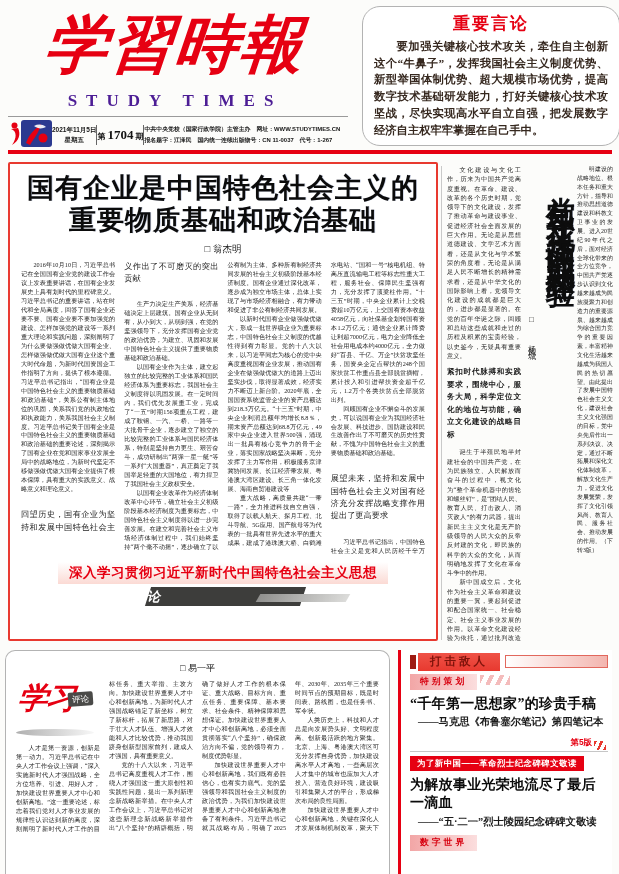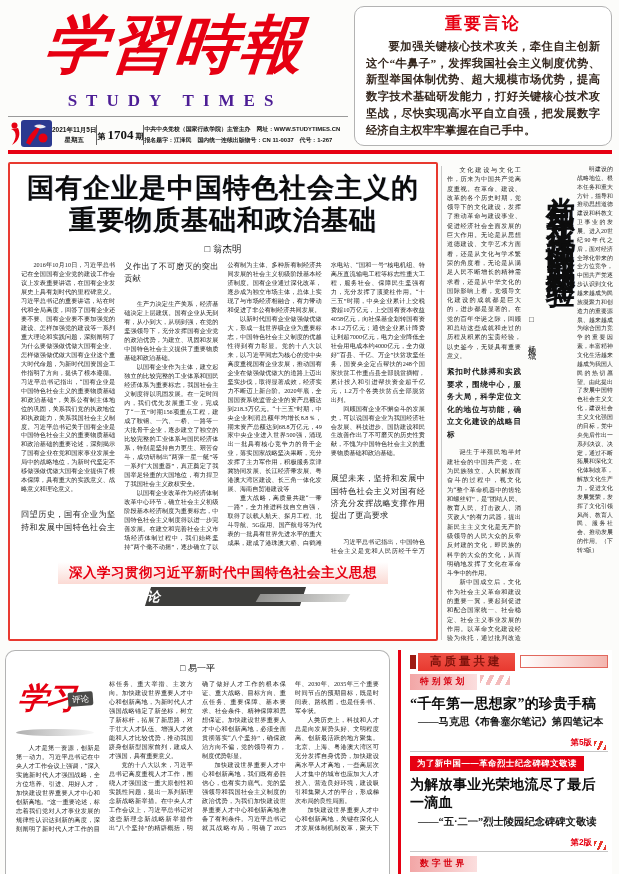--- a/index.html
+++ b/index.html
@@ -26,22 +26,22 @@
     display:flex;align-items:center;gap:0;font-family:"Liberation Sans",sans-serif;
   }
   .dl-date{font-size:6.5px;font-weight:bold;text-align:center;line-height:1.6;white-space:nowrap;}
   .dl-sep{width:1px;height:20px;background:#666;}
   .dl-issue{font-size:8px;font-weight:bold;white-space:nowrap;}
   .dl-issue .big{font-size:13px;font-family:"Liberation Serif",serif;margin:0 2px;}
   .dl-info{font-size:5.9px;font-weight:bold;line-height:1.8;white-space:nowrap;}
   .red-rule{position:absolute;left:8px;top:150px;width:604px;height:4px;background:#e60012;}
   
   .quote-box{
-    position:absolute;left:354px;top:6px;width:258px;height:140px;
-    border:1.5px solid #b3b3b3;border-radius:10px;box-sizing:border-box;
+    position:absolute;left:362px;top:6px;width:258px;height:140px;
+    border:1.5px solid #b3b3b3;border-radius:18px;box-sizing:border-box;
     padding:5px 11px;background:#fff;
   }
   .quote-title{
     text-align:center;color:#e60012;font-weight:bold;font-size:17px;
     font-family:"Liberation Sans",sans-serif;letter-spacing:2px;margin-bottom:3px;
   }
   .quote-body{
     font-size:11.3px;line-height:1.48;text-align:justify;text-indent:2em;
     color:#36281f;font-weight:bold;
   }
@@ -273,42 +273,38 @@
     <p>党的十八大以来，习近平总书记高度重视人才工作，围绕人才强国这一重大原创性和实践性问题，提出一系列新理念新战略新举措。在中央人才工作会议上，习近平总书记对这些新理念新战略新举措作出“八个坚持”的精辟概括，明确了做好人才工作的根本保证、重大战略、目标方向、重点任务、重要保障、基本要求、社会条件、精神保障和思想保证。加快建设世界重要人才中心和创新高地，必须全面贯彻落实“八个坚持”，确保政治方向不偏，党的领导有力，制度优势彰显。</p>
     <p>加快建设世界重要人才中心和创新高地，我们既有必胜信心，也有实力底气。党的坚强领导和我国社会主义制度的政治优势，为我们加快建设世界重要人才中心和创新高地准备了有利条件。习近平总书记就其战略布局，明确了2025年、2030年、2035年三个重要时间节点的预期目标，既是时间表、路线图，也是任务书、军令状。</p>
     <p>人类历史上，科技和人才总是向发展势头好、文明程度高、创新最活跃的地方聚集。北京、上海、粤港澳大湾区可充分发挥自身优势，加快建设高水平人才高地，一些高层次人才集中的城市也应加大人才投入、营造良好环境，建设吸引和集聚人才的平台，形成梯次布局的良性局面。</p>
     <p>加快建设世界重要人才中心和创新高地，关键在深化人才发展体制机制改革，聚天下英才而用之，做到人尽其才、才尽其用、用当其时，为全面建设社会主义现代化国家、实现中华民族伟大复兴的中国梦提供坚实的人才支撑。</p>
   </div>
 </div>
 
 <div class="digest">
   <div class="dy-head">
     <span class="dy-chip"></span>
-    <span class="dy-bar">高质量共建</span>
+    <span class="dy-bar">打击敌人</span>
     <span class="dy-tail"></span>
   </div>
 
   <div class="dy-item">
     <span class="tag-pink">特别策划</span><span class="stripes"></span>
     <div class="dy-title">“千年第一思想家”的珍贵手稿</div>
     <div class="dy-sub">——马克思《布鲁塞尔笔记》第四笔记本</div>
     <div class="dy-pagerow">
       <span class="dy-page">第5版</span>
       <span class="pg-slash"></span>
     </div>
   </div>
 
   <div class="dy-item">
     <span class="tag-red">为了新中国——革命烈士纪念碑碑文敬读</span>
     <div class="dy-title">为解放事业光荣地流尽了最后一滴血</div>
     <div class="dy-sub">——“五·二一”烈士陵园纪念碑碑文敬读</div>
-    <div class="dy-pagerow">
-      <span class="dy-page">第2版</span>
-      <span class="pg-slash"></span>
-    </div>
   </div>
 
   <div class="dy-item">
     <span class="tag-pink">数字世界</span>
     
     
   </div>
 </div>
 
 </body></html>

